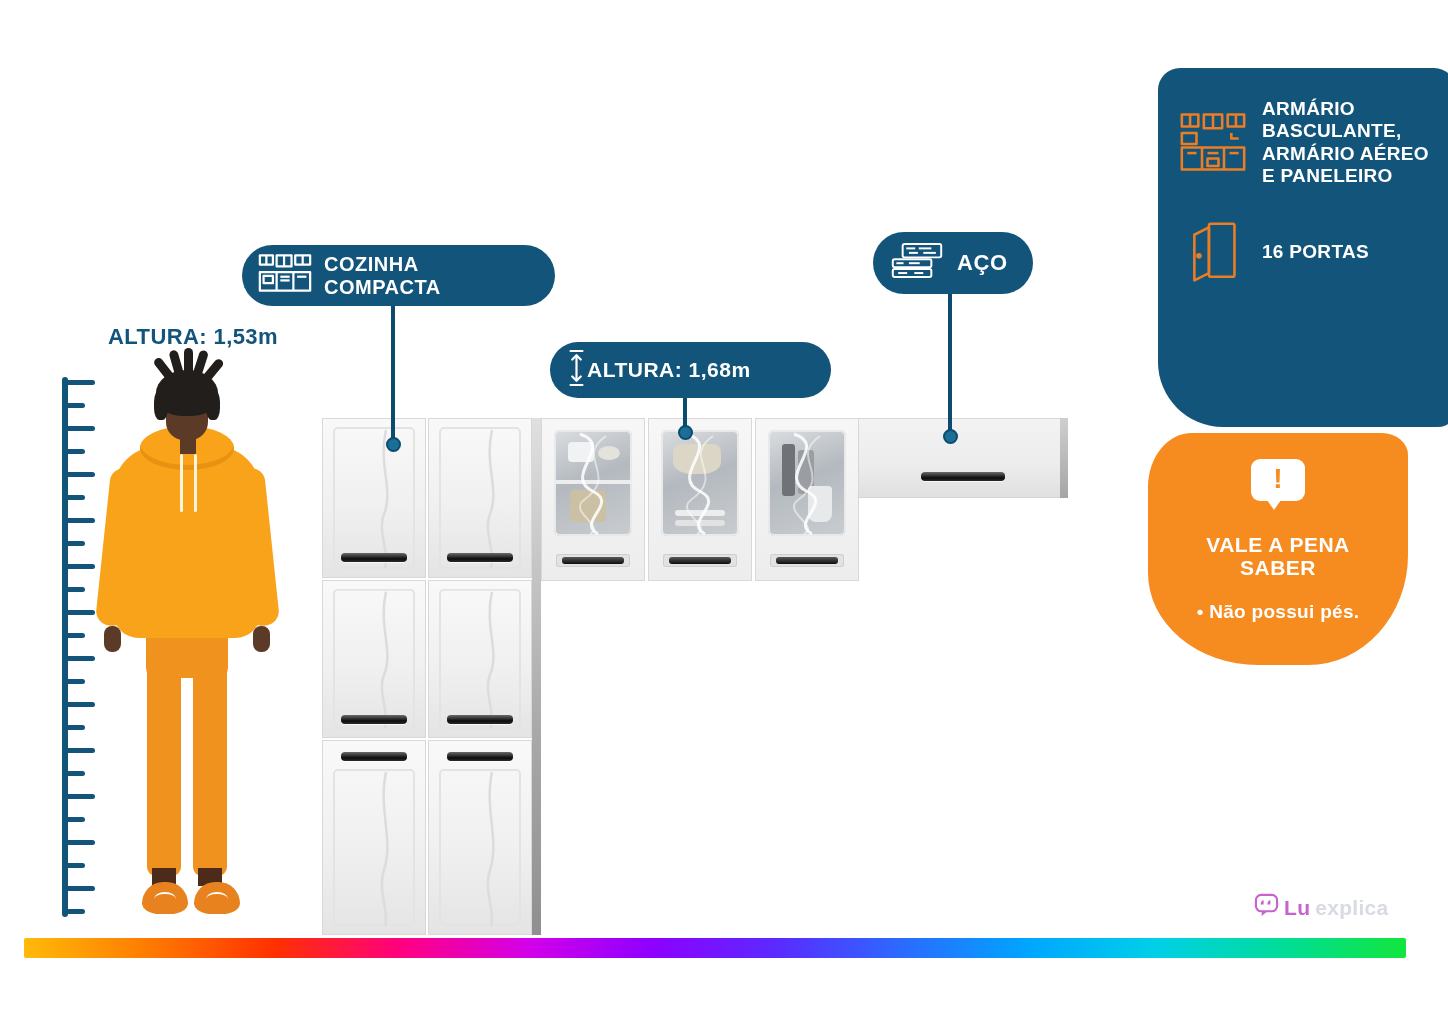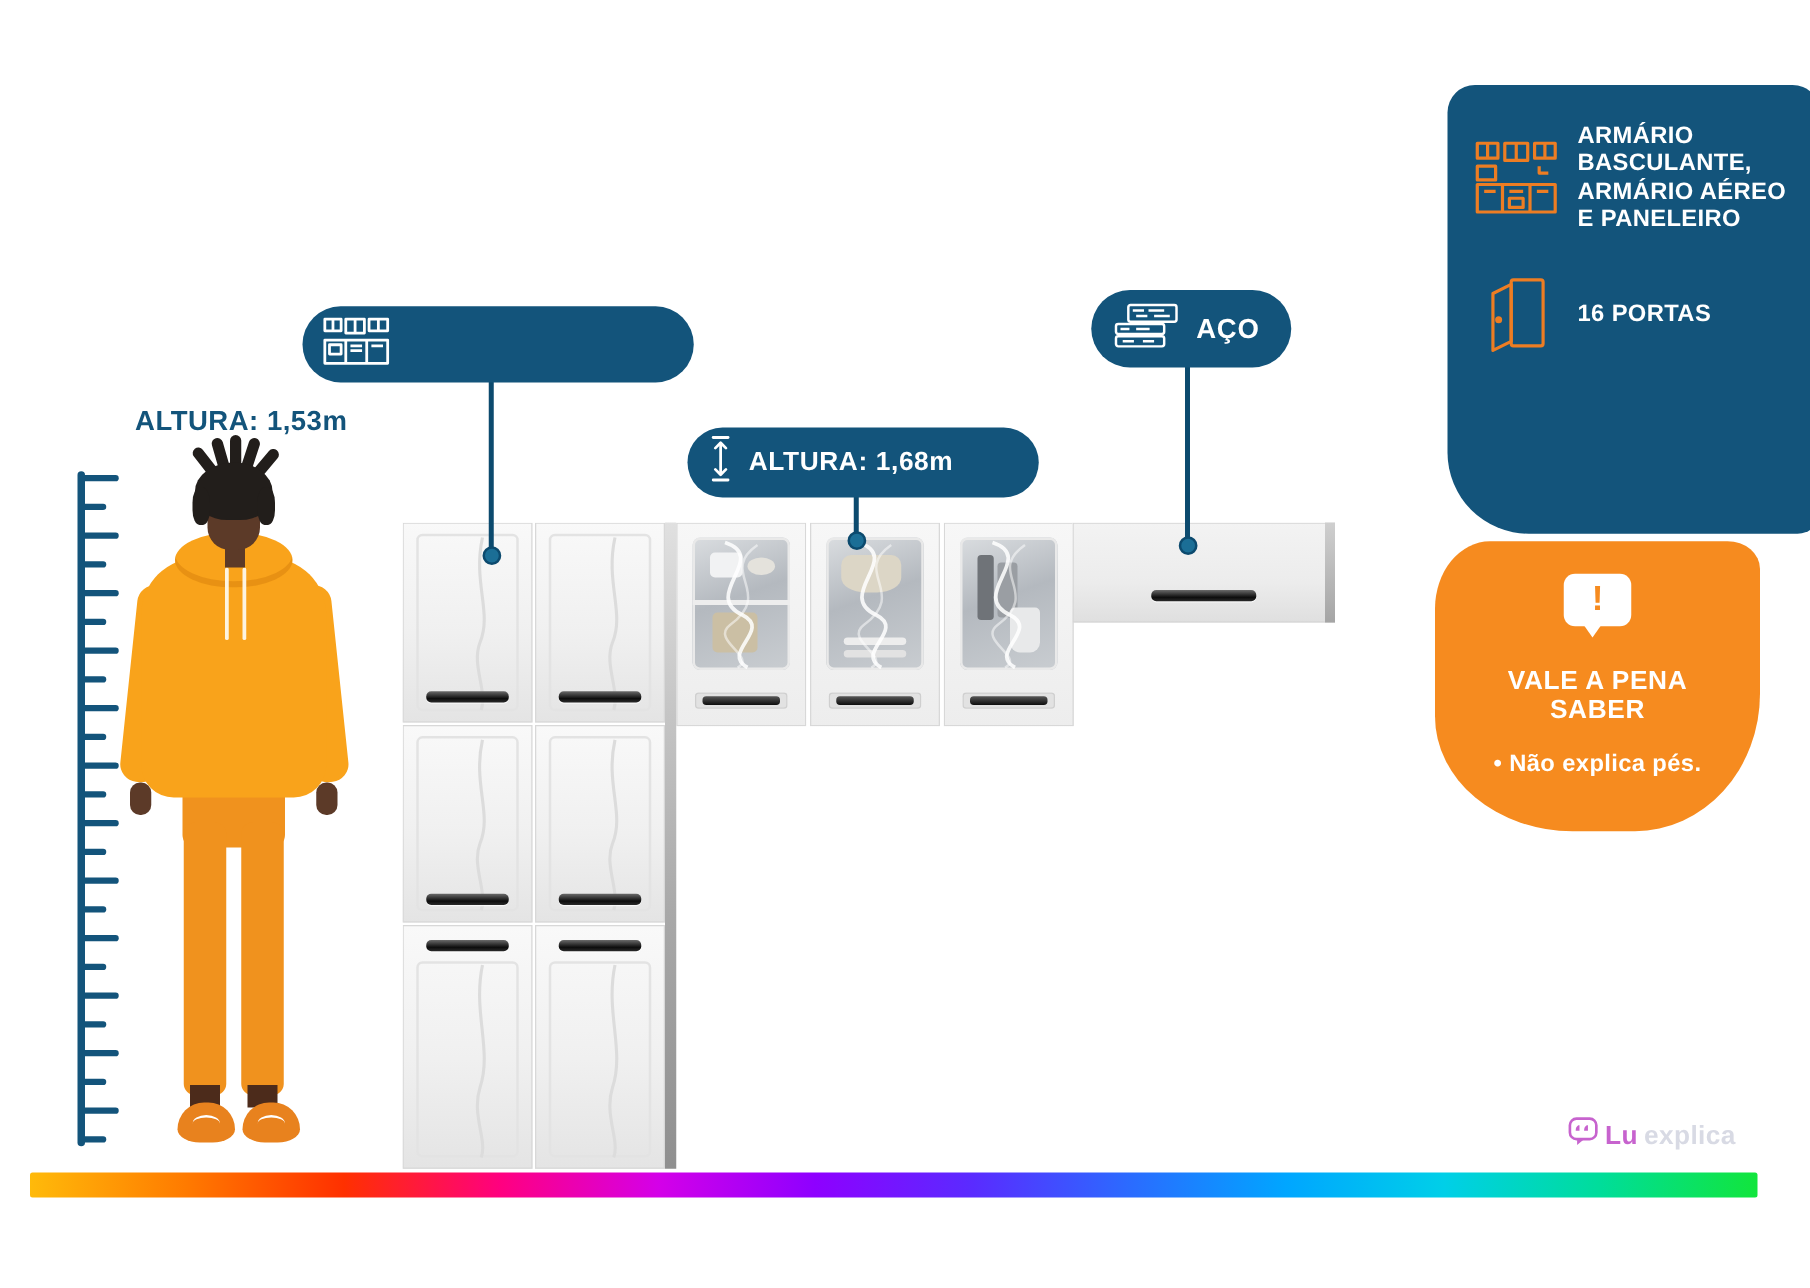--- a/index.html
+++ b/index.html
@@ -62,21 +62,21 @@
   .rec-bar{position:absolute;left:50%;transform:translateX(-50%);bottom:17px;width:62px;height:7px;border-radius:3px;background:linear-gradient(180deg,#585858,#0D0D0D);}
   .cab-basc{position:absolute;left:858px;top:418px;width:210px;height:80px;
       background:linear-gradient(180deg,#F3F3F3 0%,#ECECEC 60%,#DFDFDF 100%);box-shadow:inset 0 0 0 1px #D6D6D6;}
   .cab-basc .bside{position:absolute;right:0;top:0;width:8px;height:100%;background:linear-gradient(180deg,#CFCFCF,#A5A5A5);}
   .cab-basc .handle{top:54px;width:84px;}
 
   
   .badge{position:absolute;display:flex;align-items:center;background:var(--accent_blue);
          color:#fff;font-weight:bold;border-radius:40px;box-sizing:border-box;}
   .badge-kitchen{left:242px;top:245px;width:313px;height:61px;padding:0 16px;gap:12px;font-size:20px;letter-spacing:.5px;word-spacing:9px;}
-  .badge-height{left:550px;top:342px;width:281px;height:56px;padding:0 18px;gap:14px;font-size:21px;letter-spacing:.5px;}
+  .badge-height{left:550px;top:342px;width:281px;height:56px;padding:0 18px;gap:2px;font-size:21px;letter-spacing:.5px;}
   .badge-material{left:873px;top:232px;width:160px;height:62px;padding:0 18px;gap:14px;font-size:22px;letter-spacing:.6px;}
   .cline{position:absolute;width:4px;background:var(--line_blue);}
   .cdot{position:absolute;width:15px;height:15px;border-radius:50%;background:var(--dot_blue);border:2px solid var(--line_blue);box-sizing:border-box;}
   .l1{left:391px;top:303px;height:140px;} .d1{left:386px;top:437px;}
   .l2{left:683px;top:395px;height:34px;}  .d2{left:678px;top:425px;}
   .l3{left:948px;top:291px;height:142px;} .d3{left:943px;top:429px;}
 
   
   .panel{position:absolute;left:1112px;top:68px;width:298px;height:359px;background:var(--accent_blue);
          border-radius:22px 22px 18px 65px;box-sizing:border-box;padding:30px 20px 0 18px;
@@ -280,20 +280,21 @@
           <line x1="48" y1="2" x2="48" y2="12"></line>
         <rect x="2" y="20" width="54" height="20"></rect>
           <line x1="20" y1="20" x2="20" y2="40"></line>
           <line x1="38" y1="20" x2="38" y2="40"></line>
         <rect x="6" y="24" width="10" height="8"></rect>
           <line x1="24" y1="25" x2="34" y2="25"></line>
           <line x1="24" y1="29" x2="34" y2="29"></line>
           <line x1="42" y1="25" x2="52" y2="25"></line>
       </svg>
     </span>
+    <span>COZINHA COMPACTA</span>
   </div>
 
   <div class="badge badge-height">
     <span>
       <svg viewBox="0 0 20 46" width="17" height="40" fill="none" stroke="#FFFFFF" stroke-width="2.6" stroke-linecap="round" stroke-linejoin="round">
         <line x1="3" y1="3" x2="17" y2="3"></line>
           <line x1="3" y1="43" x2="17" y2="43"></line>
         <line x1="10" y1="9" x2="10" y2="37"></line>
         <polyline points="5,13 10,8 15,13"></polyline>
           <polyline points="5,33 10,38 15,33"></polyline>
@@ -354,21 +355,21 @@
       </span>
       <span class="ptext">16 PORTAS</span>
     </div>
   </div>
 
   <div class="notice">
     <div class="n-icon">
       <div class="bang">!</div>
     </div>
     <div class="n-title">VALE A PENA SABER</div>
-    <div class="n-bullet">• Não explica pés.</div>
+    <div class="n-bullet">• Não possui pés.</div>
   </div>
 
   <div class="brand">
     <span>
       <svg viewBox="0 0 26 26" width="25" height="25" fill="none" stroke="#C763CE" stroke-width="2.2" stroke-linejoin="round">
         <rect x="2" y="2" width="22" height="17" rx="5.5"></rect>
         <path d="M8,19 v5 l6,-5" fill="#C763CE" stroke="none"></path>
         <path d="M9,7.5 q-2.2,1.2 -2.2,4.5 h3.2 v-4.5 z" fill="#C763CE" stroke="none"></path>
         <path d="M16,7.5 q-2.2,1.2 -2.2,4.5 h3.2 v-4.5 z" fill="#C763CE" stroke="none"></path>
       </svg>

